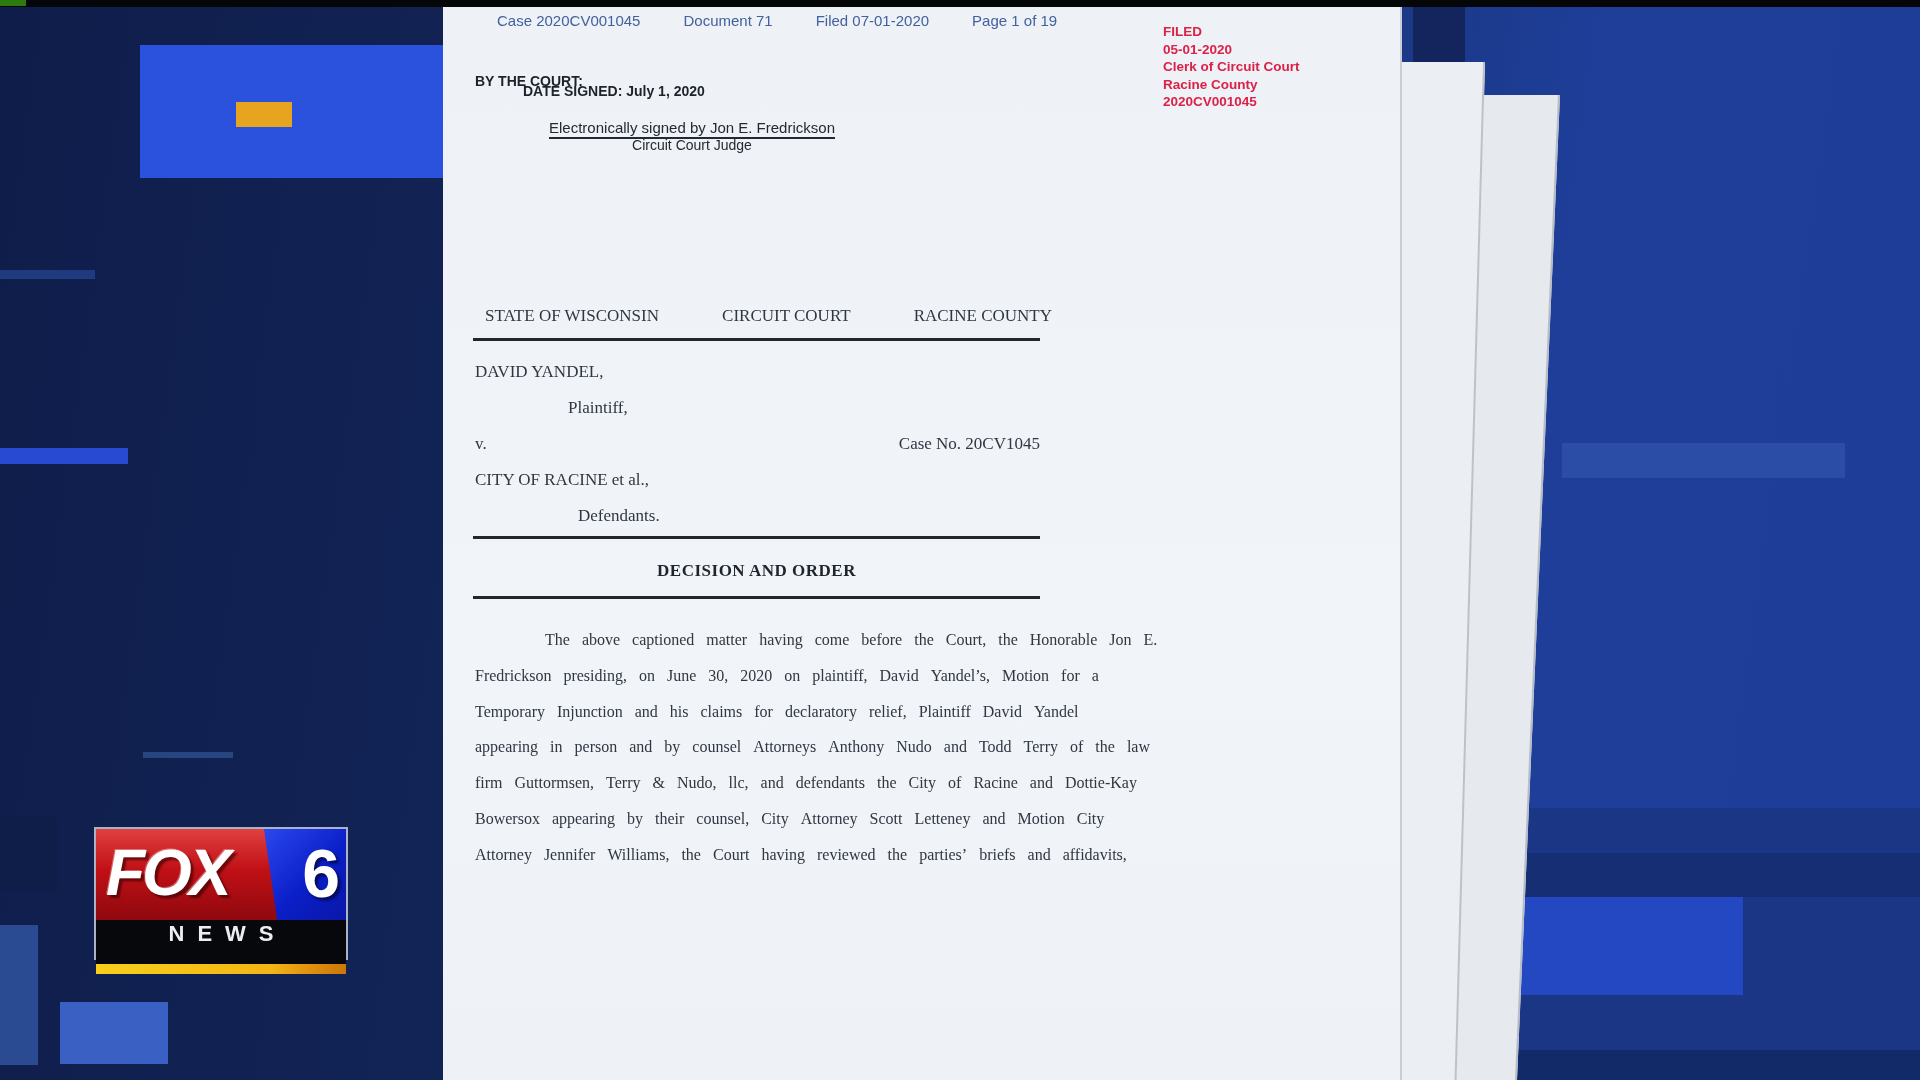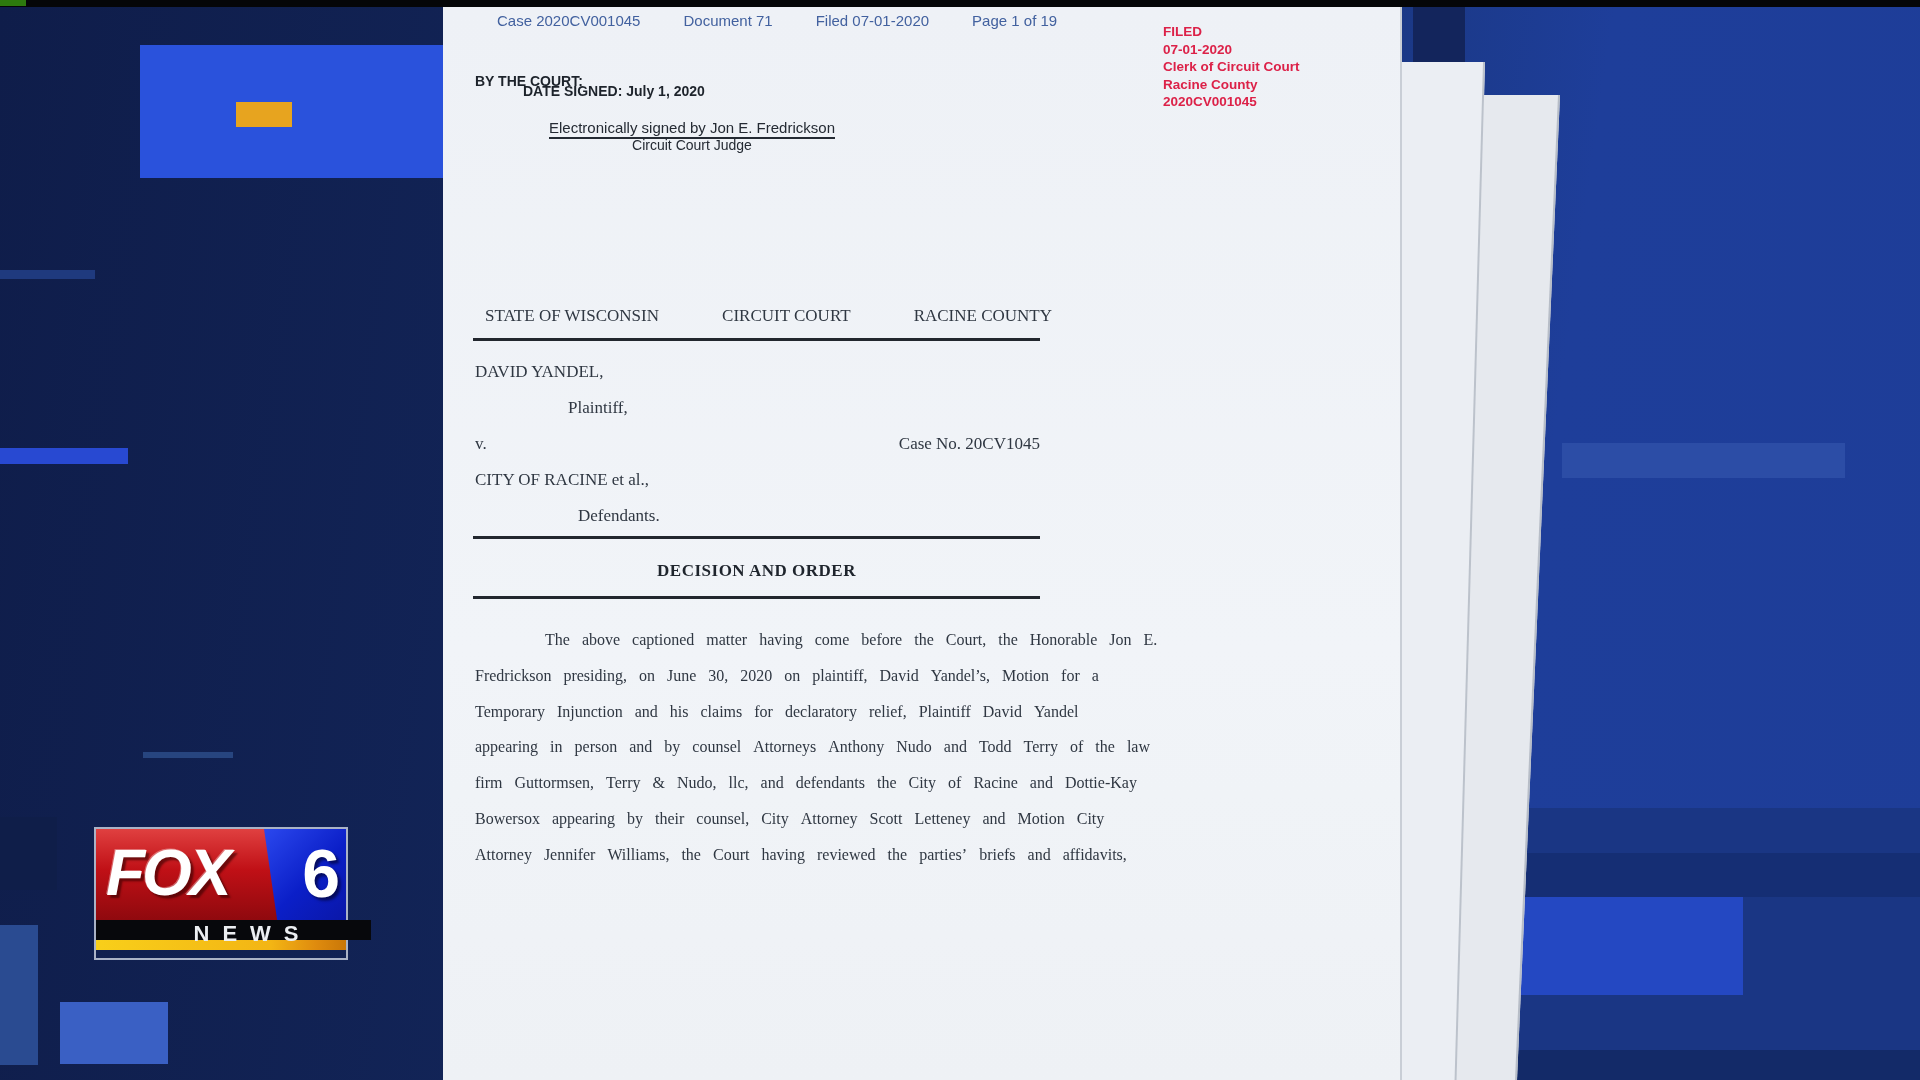--- a/index.html
+++ b/index.html
@@ -68,22 +68,22 @@
   .fox-top{position:relative;width:100%;height:91px;overflow:hidden;
            background:linear-gradient(180deg,#e04040 0%,var(--c-fox_red) 45%,#8f090e 100%);}
   .fox-blue{position:absolute;left:168px;top:0;right:0;bottom:0;
             background:linear-gradient(135deg,#2b48ee 0%,var(--c-fox_blue) 55%,#0a17a8 100%);
             clip-path:polygon(0 0,100% 0,100% 100%,16% 100%);}
   .fox-word{position:absolute;left:10px;top:8px;font-weight:900;font-size:64px;line-height:72px;
             letter-spacing:-3px;color:#fff;font-style:italic;
             text-shadow:3px 3px 2px rgba(50,0,0,.6),-1px -1px 0 rgba(255,255,255,.35);}
   .fox-six{position:absolute;right:6px;top:6px;font-weight:900;font-size:68px;line-height:76px;color:#fff;
            text-shadow:3px 3px 3px rgba(0,0,40,.65);}
-  .fox-news{width:100%;height:20px;line-height:28px;background:#07080c;color:#eceef2;
-            font-weight:bold;font-size:22px;letter-spacing:13px;text-align:center;text-indent:13px;padding-left:25px;}
+  .fox-news{width:100%;height:44px;line-height:28px;background:#07080c;color:#eceef2;
+            font-weight:bold;font-size:22px;letter-spacing:13px;text-align:center;text-indent:13px;}
   .fox-bar{width:100%;height:10px;
            background:linear-gradient(90deg,#f8cf1a 0%,var(--c-fox_yellow) 70%,#df8b0e 88%,#c97708 100%);}
 </style>
 </head>
 <body>
 
 <div id="stage">
 
   <div class="abs top-strip"></div>
   <div class="abs green-seg"></div>
@@ -111,21 +111,21 @@
 
     <div class="abs hdr-row">
       <span>Case 2020CV001045</span>
       <span>Document 71</span>
       <span>Filed 07-01-2020</span>
       <span>Page 1 of 19</span>
     </div>
 
     <div class="abs stamp">
       <div>FILED</div>
-      <div>07-01-2020</div>
+      <div>05-01-2020</div>
       <div>Clerk of Circuit Court</div>
       <div>Racine County</div>
       <div>2020CV001045</div>
     </div>
 
     <div class="abs court-meta bycourt">BY THE COURT:</div>
     <div class="abs court-meta datesigned">DATE SIGNED: July 1, 2020</div>
 
     <div class="abs sigblock">
       <span class="sigline">Electronically signed by Jon E. Fredrickson</span>

